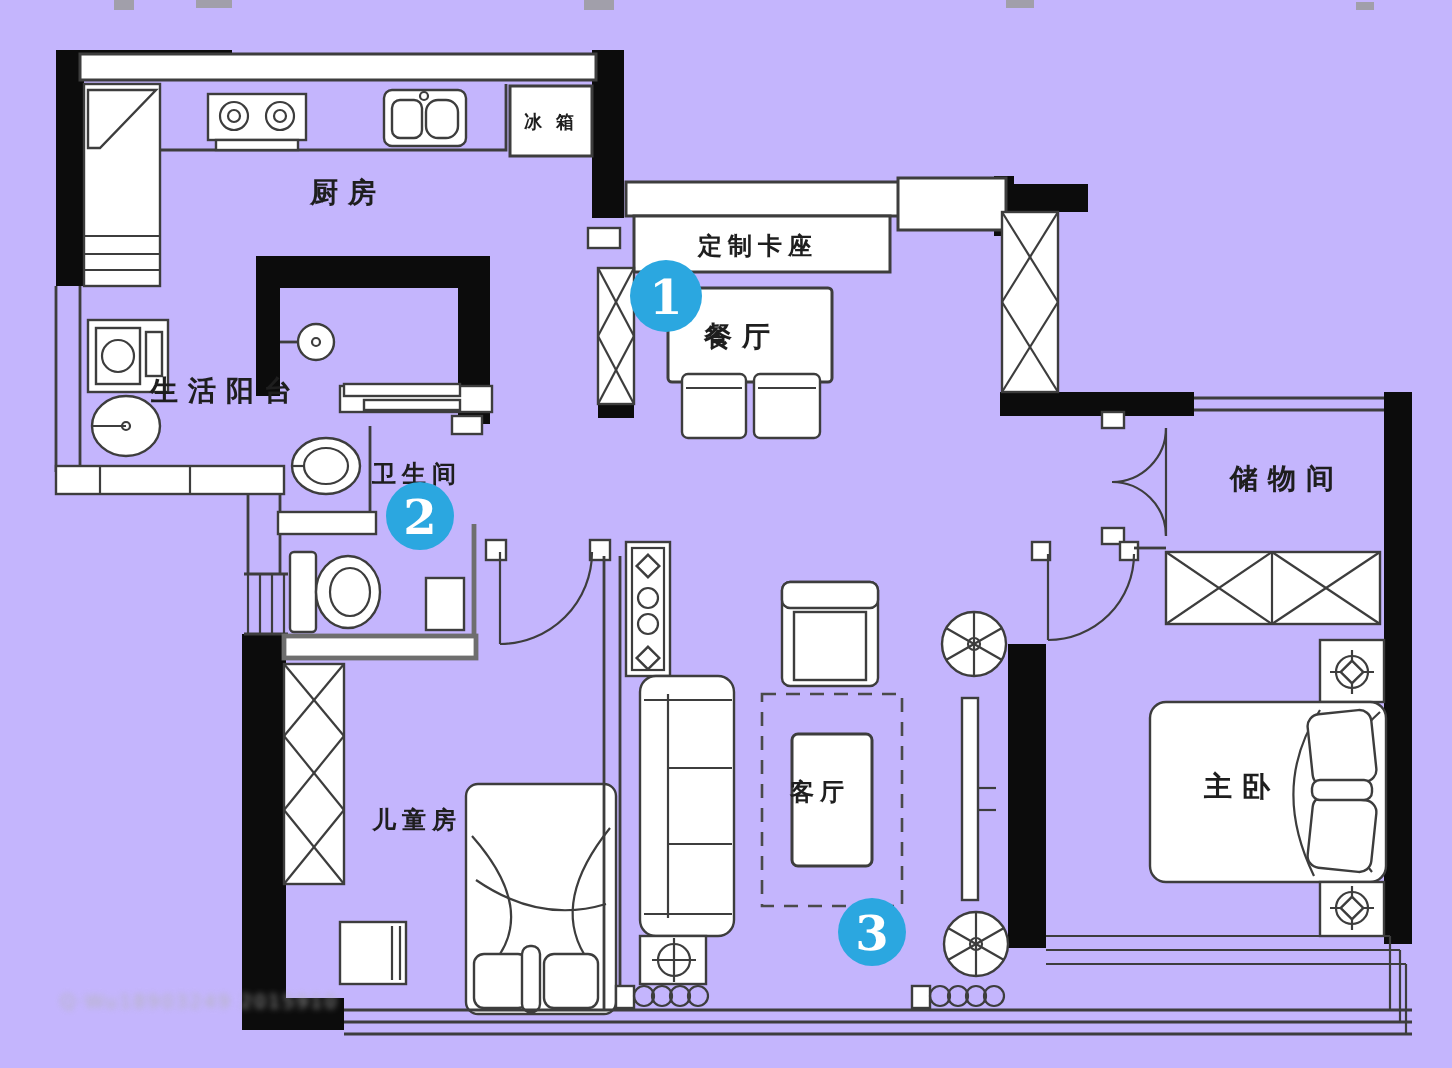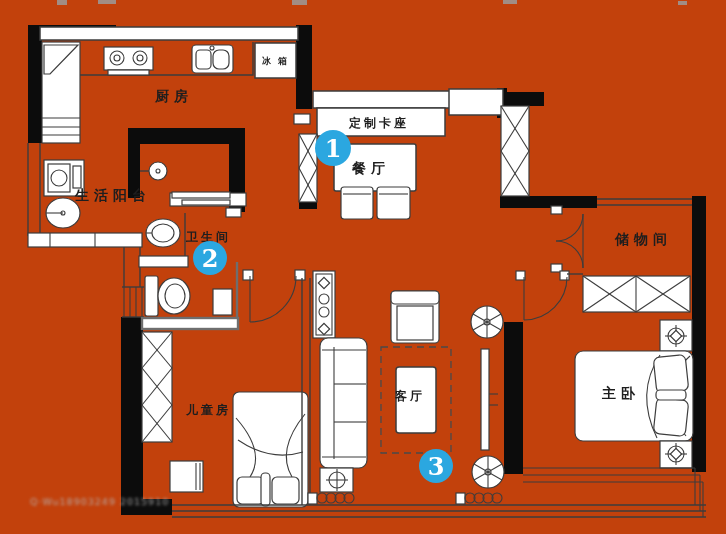--- a/index.html
+++ b/index.html
@@ -1,16 +1,16 @@
 <!DOCTYPE html>
 <html><head>
 <meta charset="utf-8">
 <style>
   html,body{margin:0;padding:0;background:#fff;}
-  .stage{position:relative;width:726px;height:534px;background:#c2410c;overflow:hidden;
+  .stage{position:relative;width:726px;height:534px;background:#c4b5fd;overflow:hidden;
          font-family:"DejaVu Sans","Liberation Sans",sans-serif;}
   .stage svg{position:absolute;left:0;top:0;}
   .w{fill:#0c0c0c;stroke:none;}
   .ln{fill:none;stroke:#3d3d3d;stroke-width:1.4;}
   .ln2{fill:none;stroke:#3d3d3d;stroke-width:1.1;}
   .fw{fill:#ffffff;stroke:#3d3d3d;stroke-width:1.5;}
   .fw2{fill:#ffffff;stroke:#3d3d3d;stroke-width:1.2;}
   .gw{fill:#ffffff;stroke:#6e6e6e;stroke-width:2.4;}
   .gln{fill:none;stroke:#6e6e6e;stroke-width:2.4;}
   .dash{fill:none;stroke:#4a4a4a;stroke-width:1.3;stroke-dasharray:7 5;}

